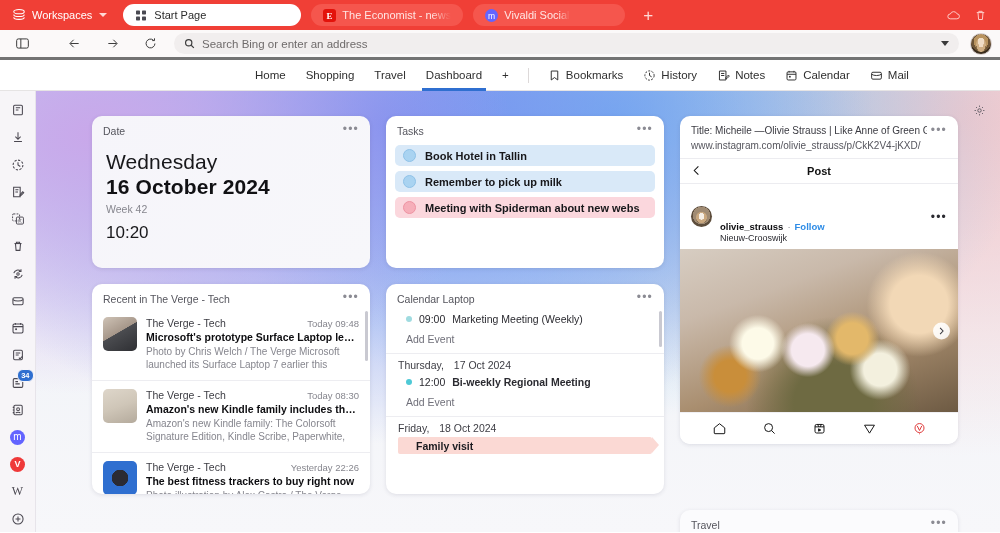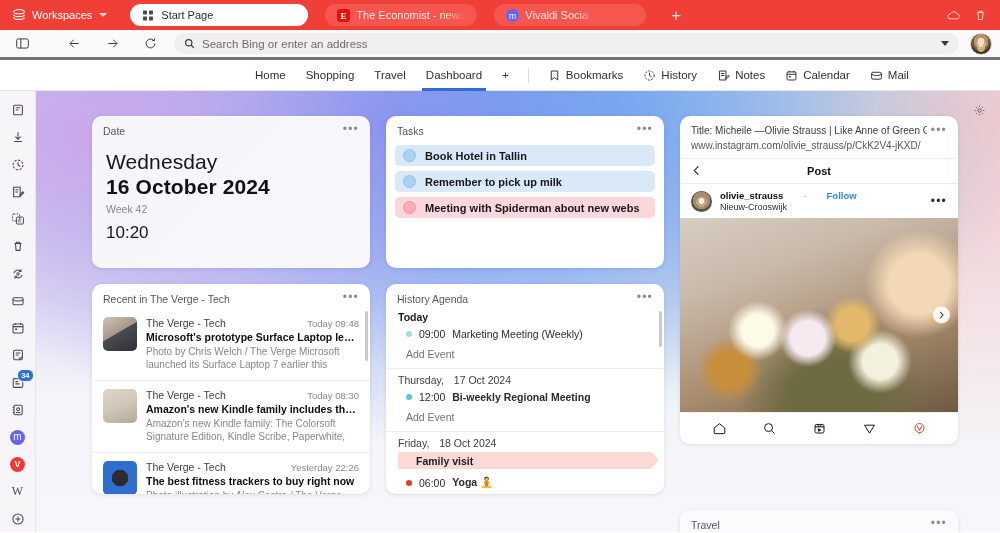--- a/index.html
+++ b/index.html
@@ -6,21 +6,21 @@
   html,body { width:1000px; height:533px; overflow:hidden; }
   body {
     font-family: "Liberation Sans", sans-serif;
     background:#fff;
     -webkit-font-smoothing: antialiased;
   }
 
   
   .tabbar{
     height:30px; background:#f03f36; display:flex; align-items:center;
-    padding:0 6px; gap:17px; position:relative;
+    padding:0 6px; gap:10px; position:relative;
   }
   .ws-btn{
     display:flex; align-items:center; gap:6px; color:#fff; font-size:11px;
     padding:3px 6px; border-radius:5px; white-space:nowrap;
   }
   .ws-ico{ width:14px; height:14px; display:block; }
   .caret-dn{
     width:0;height:0;border-left:4px solid transparent;border-right:4px solid transparent;
     border-top:4px solid #ffd9d6; margin-left:1px;
   }
@@ -564,21 +564,21 @@
             <svg viewBox="0 0 12 14" width="9" height="11" fill="none" stroke="#111" stroke-width="1.4">
               <path d="M8.5 1.5 3 7l5.5 5.5"></path>
             </svg>
           </span>
           <span class="ttl">Post</span>
         </div>
 
         <div class="ig-user">
           <span class="ig-ava"></span>
           <span>
-            <span style="display:flex;align-items:baseline;gap:20px;">
+            <span style="display:flex;align-items:baseline;gap:4px;margin-top:31px;">
               <span class="ig-name">olivie_strauss</span>
               <span class="ig-sep">·</span>
               <span class="ig-follow">Follow</span>
             </span>
             <span class="ig-loc" style="display:block">Nieuw-Crooswijk</span>
           </span>
           <span class="ig-more">•••</span>
         </div>
 
         <div class="ig-photo">
@@ -664,29 +664,26 @@
               </span>
               <div class="n-head">The best fitness trackers to buy right now</div>
               <div class="n-body">Photo illustration by Alex Castro / The Verge From simple fitness bands and rugged sports watches…</div>
             </span>
           </div>
         </div>
       </div>
 
       <div class="card cal-card">
         <div class="card-hd">
-          <span class="card-title">History Agenda</span>
+          <span class="card-title">Calendar Laptop</span>
           <span class="dots">•••</span>
         </div>
         <div class="cal-body">
           <div class="scroll-t" style="height:36px"></div>
 
-          <div class="cal-day">
-            <span>Today</span>
-          </div>
           <div class="cal-ev">
             <span class="ev-dot" style="background:#9fdbe0"></span>
             <span class="ev-time">09:00</span>
             <span class="ev-name">Marketing Meeting (Weekly)</span>
           </div>
           <div class="cal-add">Add Event</div>
           <div class="cal-sep"></div>
 
           <div class="cal-day norm">
             <span>Thursday,</span>
@@ -698,25 +695,20 @@
             <span class="ev-name b">Bi-weekly Regional Meeting</span>
           </div>
           <div class="cal-add">Add Event</div>
           <div class="cal-sep"></div>
 
           <div class="cal-day norm">
             <span>Friday,</span>
             <span class="dt">18 Oct 2024</span>
           </div>
           <div class="fam-band">Family visit</div>
-          <div class="cal-ev" style="padding-top:7px">
-            <span class="ev-dot" style="background:#e8372b"></span>
-            <span class="ev-time">06:00</span>
-            <span class="ev-name b">Yoga 🧘</span>
-          </div>
         </div>
       </div>
 
       <div class="card travel-card" style="grid-column:3;">
         <div class="card-hd">
           <span class="card-title">Travel</span>
           <span class="dots">•••</span>
         </div>
 
       </div>

